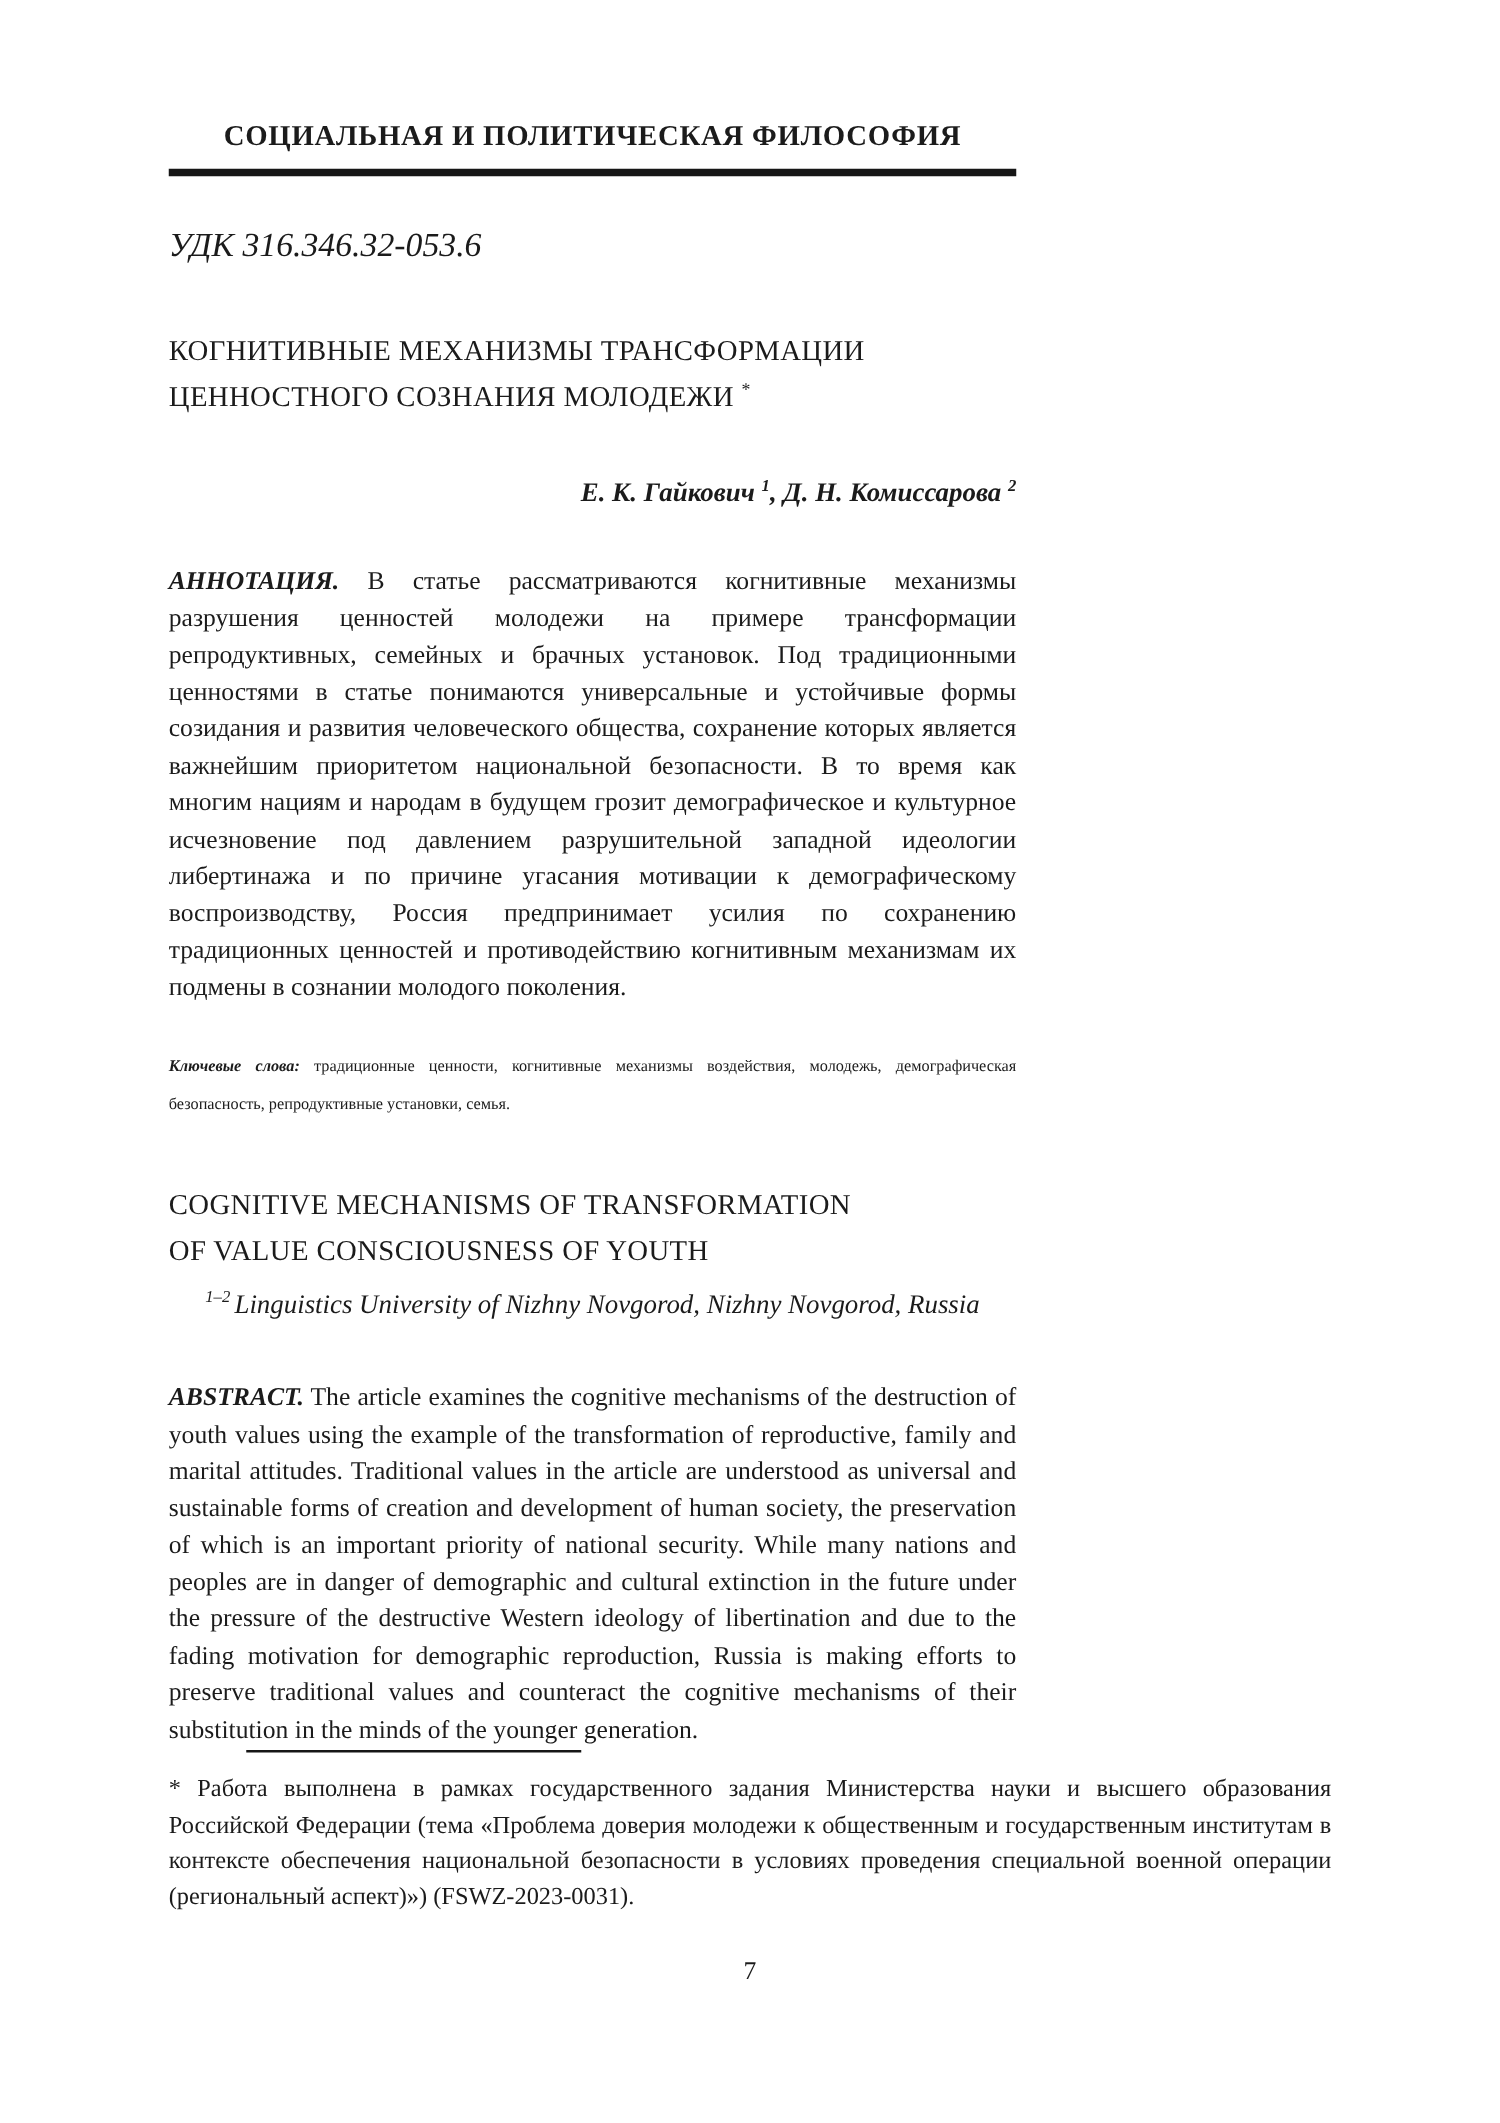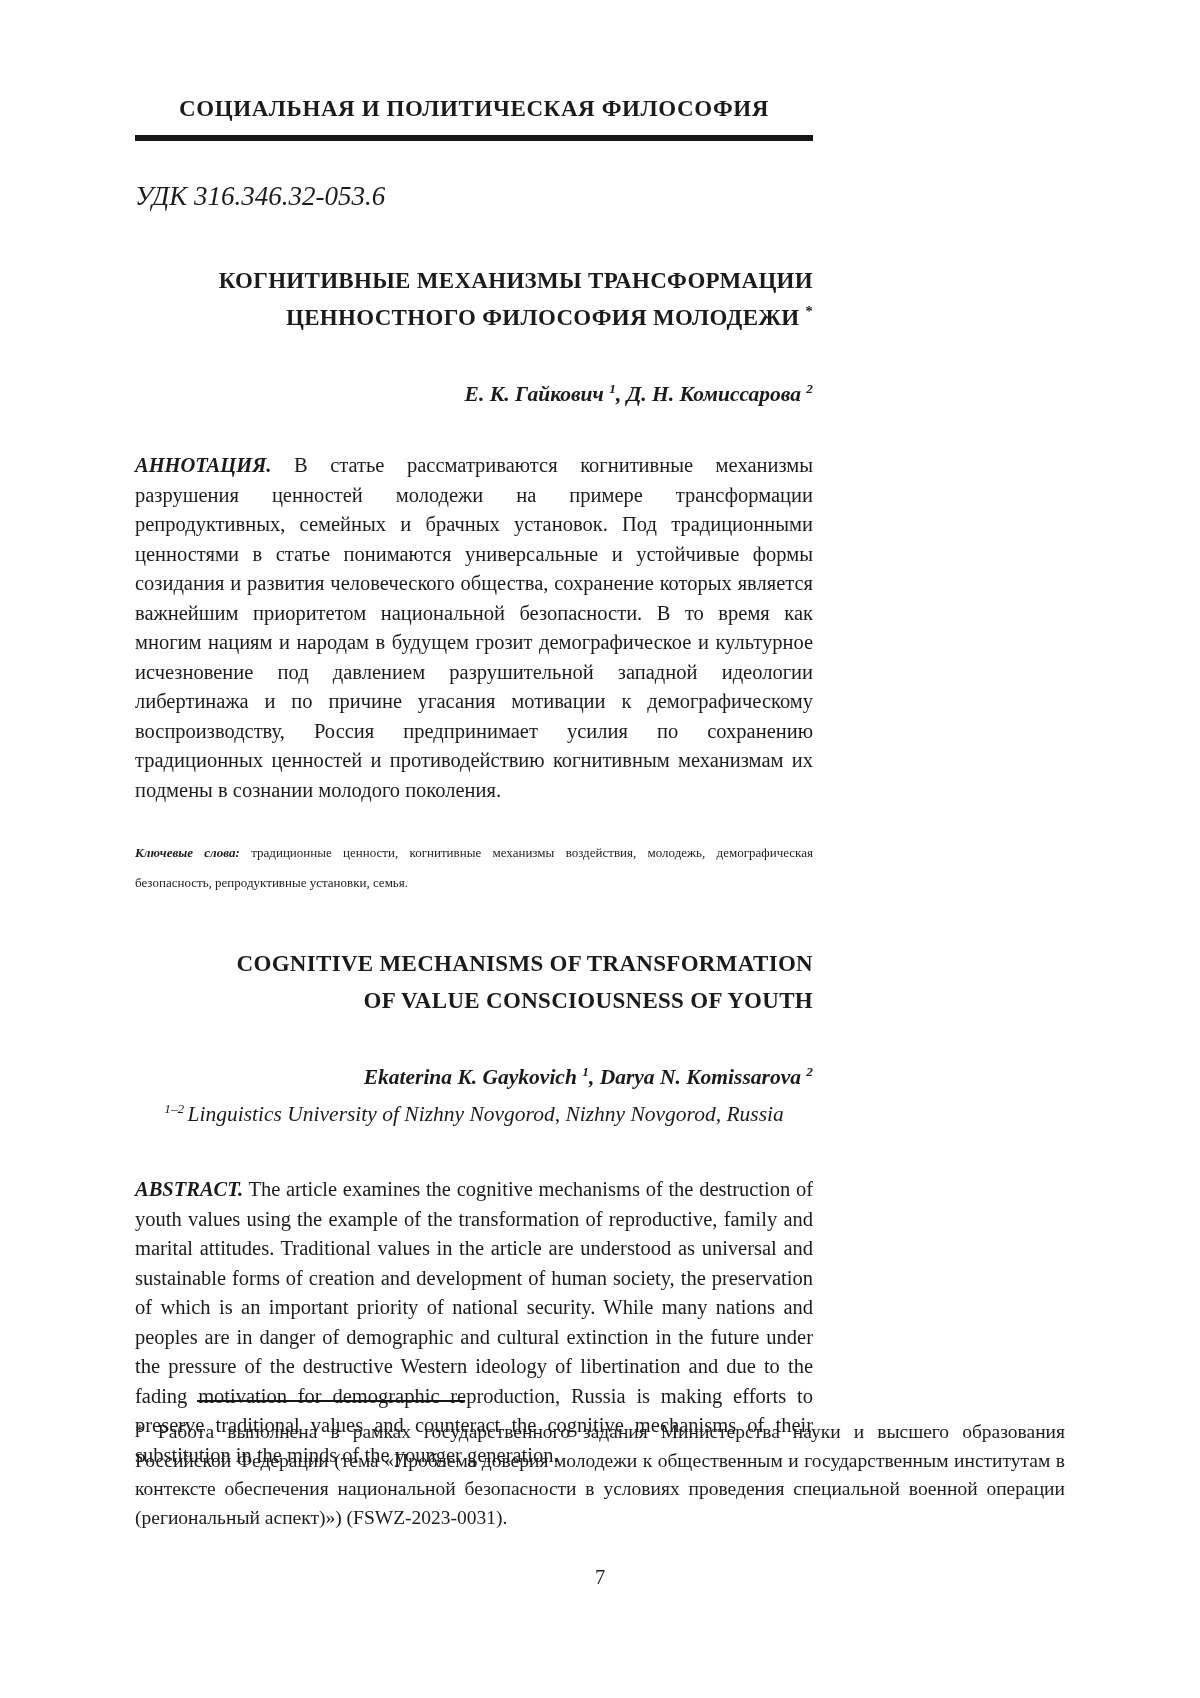--- a/index.html
+++ b/index.html
@@ -34,22 +34,22 @@
     background: #161616;
     border: none;
   }
   .udc {
     margin-top: 40px;
     font-style: italic;
     font-size: 27px;
   }
   .title-ru, .title-en {
     margin-top: 50px;
-    text-align: right;
-    font-weight: bold;
+    text-align: left;
+    font-weight: normal;
     font-size: 23px;
     line-height: 37px;
     letter-spacing: 0.3px;
   }
   .authors {
     margin-top: 46px;
     text-align: right;
     font-weight: bold;
     font-style: italic;
     font-size: 21.5px;
@@ -120,44 +120,41 @@
 
   <div class="section-header">
     <span>СОЦИАЛЬНАЯ И ПОЛИТИЧЕСКАЯ ФИЛОСОФИЯ</span>
   </div>
   <div class="header-rule"></div>
 
   <div class="udc">УДК 316.346.32-053.6</div>
 
   <div class="title-ru">
     <span>КОГНИТИВНЫЕ МЕХАНИЗМЫ ТРАНСФОРМАЦИИ</span><br>
-    <span>ЦЕННОСТНОГО ФИЛОСОФИЯ МОЛОДЕЖИ</span>&nbsp;<sup>*</sup>
+    <span>ЦЕННОСТНОГО СОЗНАНИЯ МОЛОДЕЖИ</span>&nbsp;<sup>*</sup>
   </div>
 
   <div class="authors">
     <span>Е. К. Гайкович </span><sup>1</sup><span>, Д. Н. Комиссарова </span><sup>2</sup>
   </div>
 
 
   <div class="abstract">
     <span class="label">АННОТАЦИЯ.</span><span> В статье рассматриваются когнитивные механизмы разрушения ценностей молодежи на примере трансформации репродуктивных, семейных и брачных установок. Под традиционными ценностями в статье понимаются универсальные и устойчивые формы созидания и развития человеческого общества, сохранение которых является важнейшим приоритетом национальной безопасности. В то время как многим нациям и народам в будущем грозит демографическое и культурное исчезновение под давлением разрушительной западной идеологии либертинажа и по причине угасания мотивации к демографическому воспроизводству, Россия предпринимает усилия по сохранению традиционных ценностей и противодействию когнитивным механизмам их подмены в сознании молодого поколения.</span>
   </div>
 
   <div class="keywords">
     <span class="label">Ключевые слова:</span><span> традиционные ценности, когнитивные механизмы воздействия, молодежь, демографическая безопасность, репродуктивные установки, семья.</span>
   </div>
 
   <div class="title-en">
     <span>COGNITIVE MECHANISMS OF TRANSFORMATION</span><br>
     <span>OF VALUE CONSCIOUSNESS OF YOUTH</span>
   </div>
 
-  <div class="authors">
-    <span>Ekaterina K. Gaykovich </span><sup>1</sup><span>, Darya N. Komissarova </span><sup>2</sup>
-  </div>
 
   <div class="affiliation">
     <sup>1–2 </sup><span>Linguistics University of Nizhny Novgorod, Nizhny Novgorod, Russia</span>
   </div>
 
   <div class="abstract">
     <span class="label">ABSTRACT.</span><span> The article examines the cognitive mechanisms of the destruction of youth values using the example of the transformation of reproductive, family and marital attitudes. Traditional values in the article are understood as universal and sustainable forms of creation and development of human society, the preservation of which is an important priority of national security. While many nations and peoples are in danger of demographic and cultural extinction in the future under the pressure of the destructive Western ideology of libertination and due to the fading motivation for demographic reproduction, Russia is making efforts to preserve traditional values and counteract the cognitive mechanisms of their substitution in the minds of the younger generation.</span>
   </div>
 
 </div>

